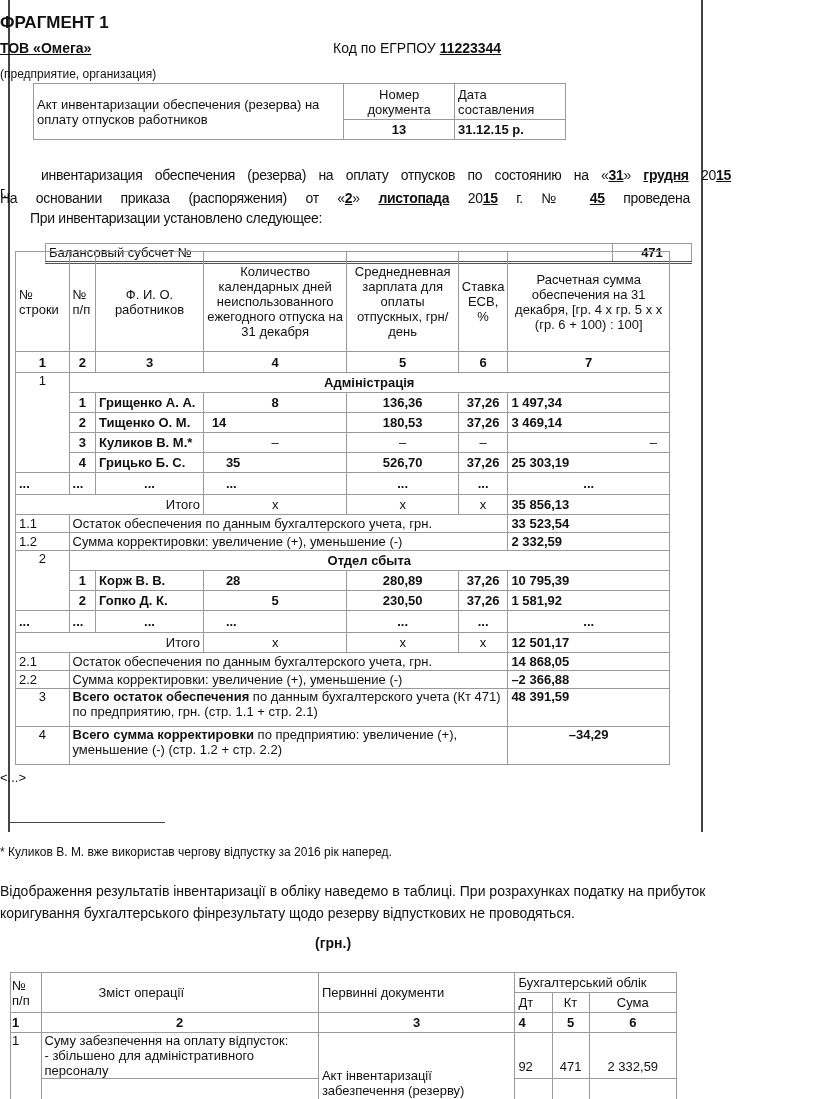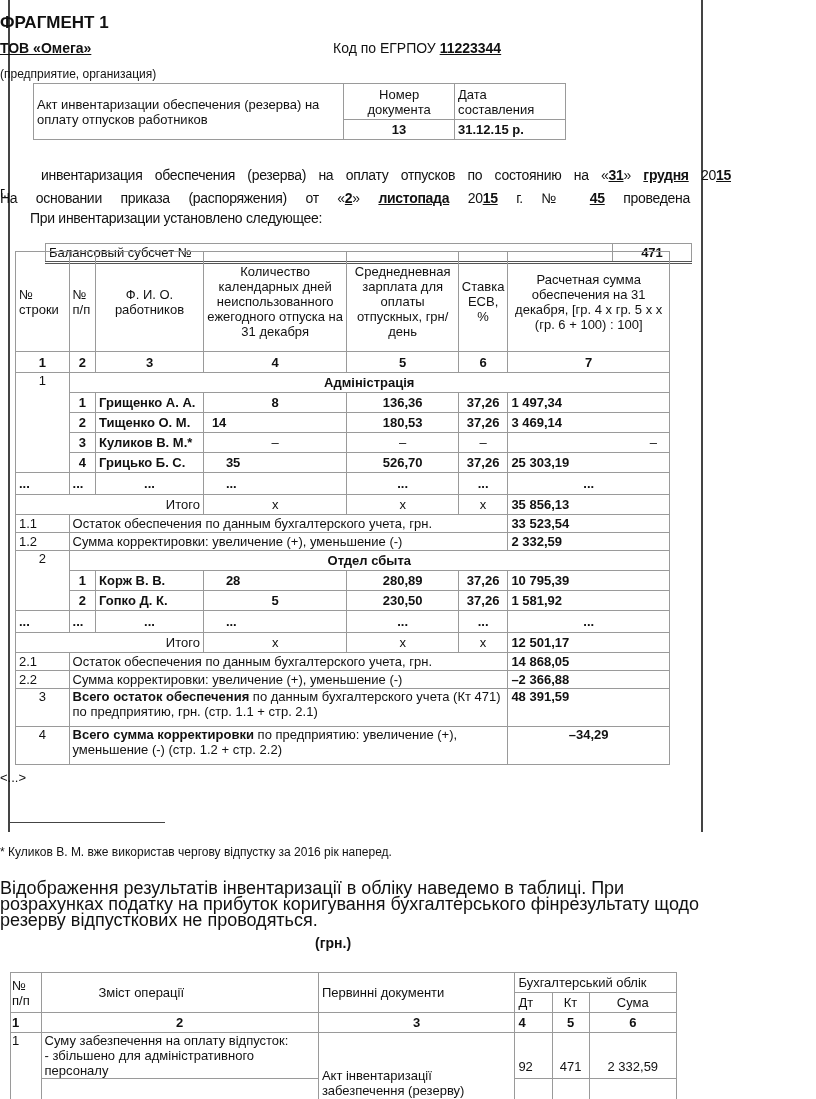--- a/index.html
+++ b/index.html
@@ -226,21 +226,21 @@
     <td colspan="5" class="l top"><span class="bold">Всего сумма корректировки</span><span> по предприятию: увеличение (+), уменьшение (-) (стр. 1.2 + стр. 2.2)</span></td>
     <td class="c top bold">–34,29</td>
   </tr>
 </tbody>
   </table>
 
 <div class="abs" style="left:0; top:770px; font-size:13px;">&lt;...&gt;</div>
 
 <div class="abs" style="left:0; top:845px; font-size:12px;">* Куликов В. М. вже використав чергову відпустку за 2016 рік наперед.</div>
 
-<div class="abs para" style="left:0; top:880px; width:712px; font-size:18px; line-height:16px;">Відображення результатів інвентаризації в обліку наведемо в таблиці. При розрахунках податку на прибуток коригування бухгалтерського фінрезультату щодо резерву відпусткових не проводяться.</div>
+<div class="abs para" style="left:0; top:880px; width:712px; font-size:14px; line-height:22px;">Відображення результатів інвентаризації в обліку наведемо в таблиці. При розрахунках податку на прибуток коригування бухгалтерського фінрезультату щодо резерву відпусткових не проводяться.</div>
 
 <div class="abs bold" style="left:315px; top:935px; font-size:14px;">(грн.)</div>
 
 <table class="abs" style="left:10px; top:972px; width:667px;">
   <colgroup>
     <col style="width:28px">
       <col style="width:254px">
       <col style="width:180px">
       <col style="width:34px">
       <col style="width:34px">

